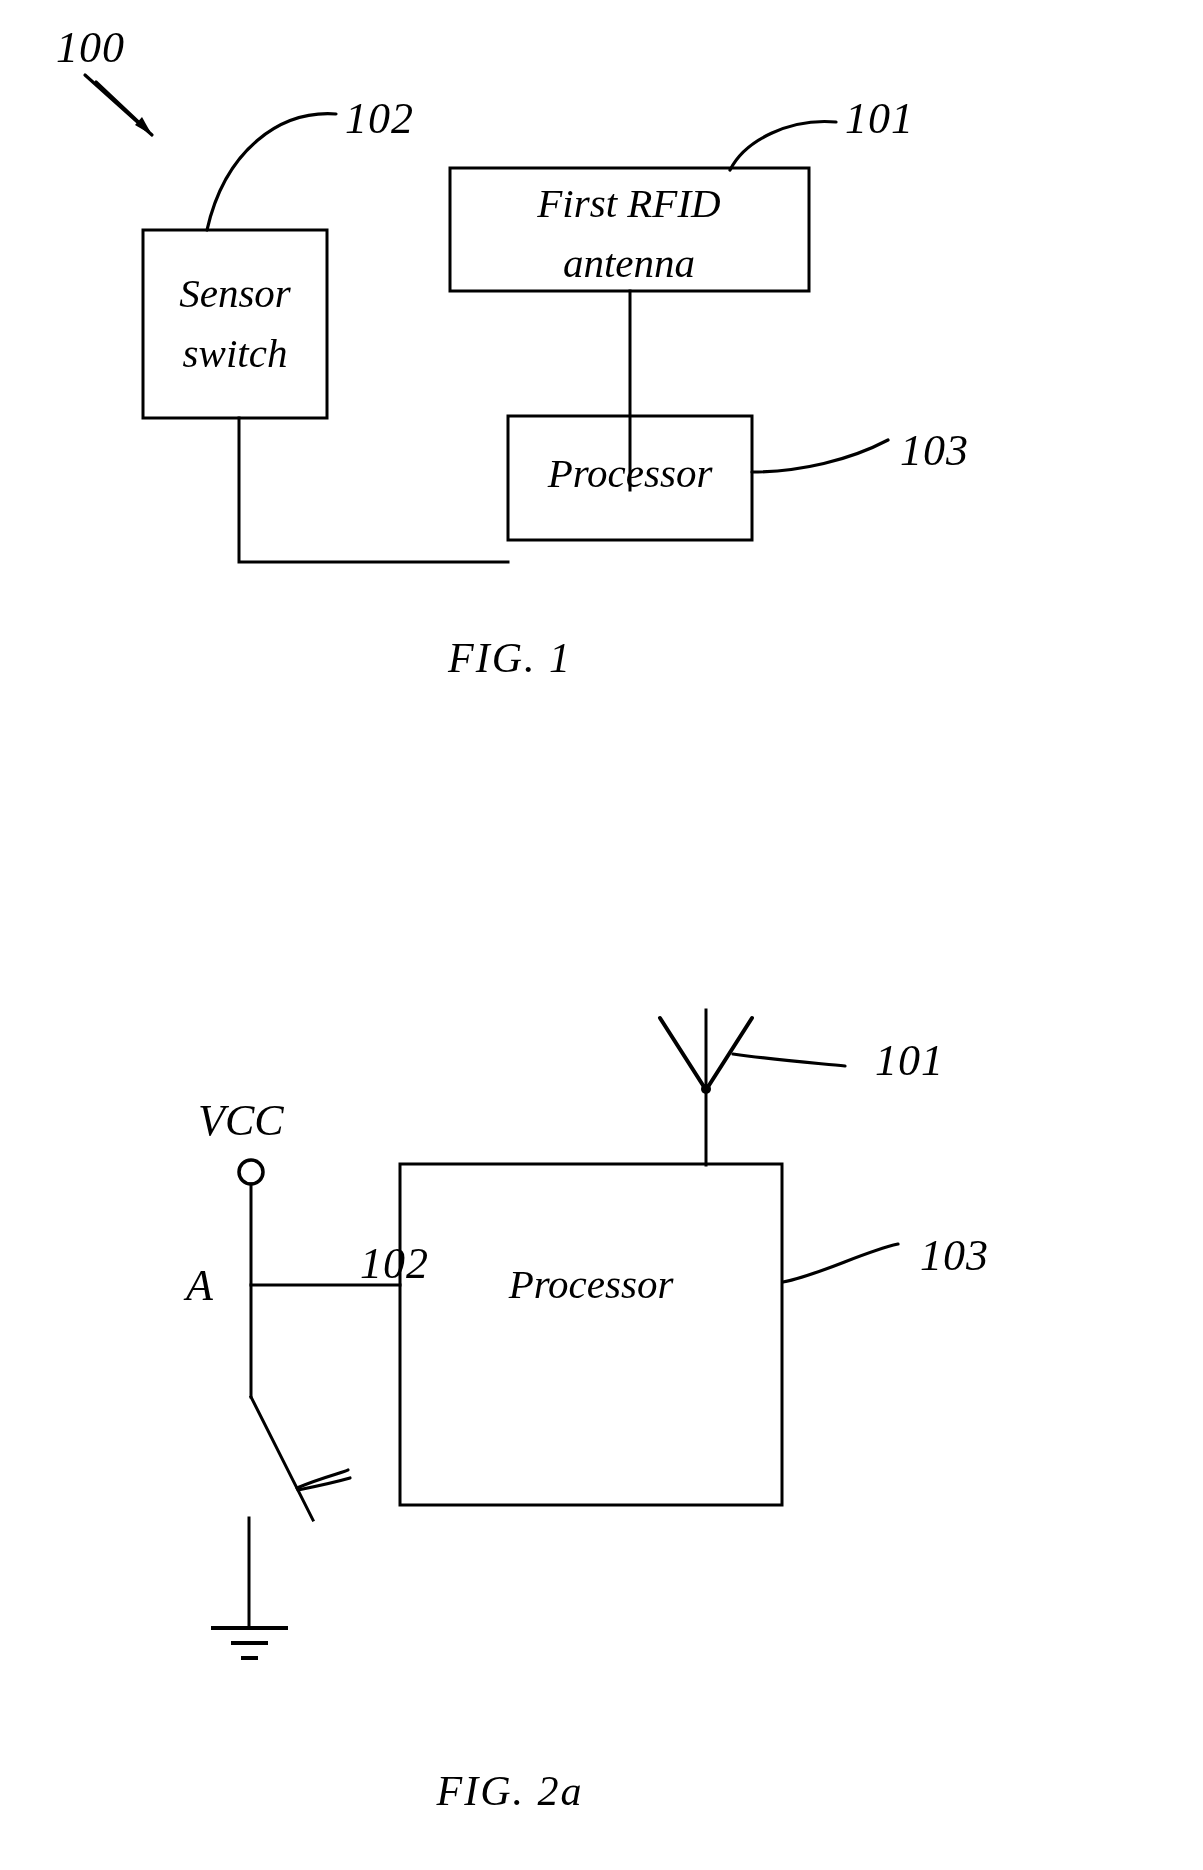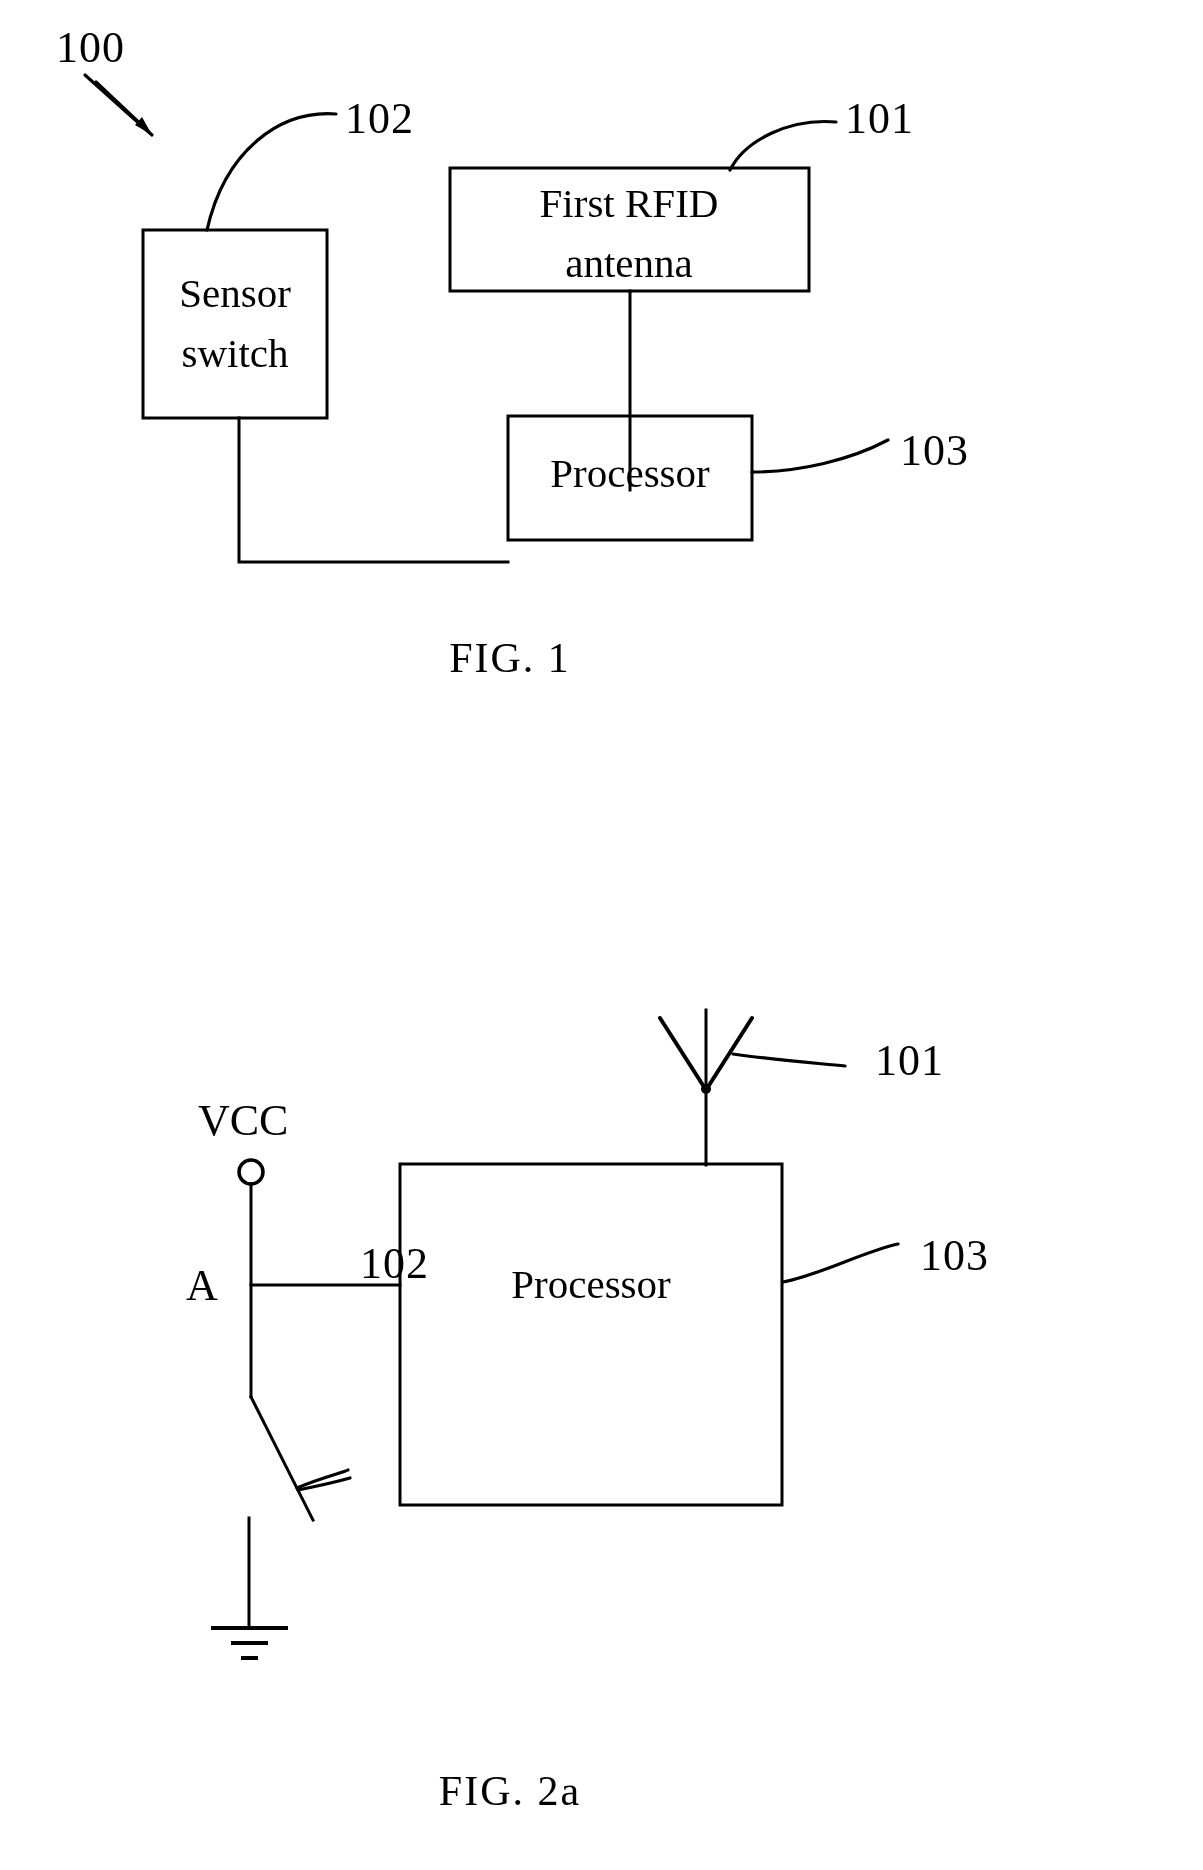--- a/index.html
+++ b/index.html
@@ -14,20 +14,21 @@
     position: relative;
     font-family: "Liberation Serif", "DejaVu Serif", serif;
     color: #000000;
     overflow: hidden;
   }
   #sheet {
     position: absolute;
     inset: 0;
     width: 1024px;
     height: 1870px;
+    font-style: italic;
   }
   svg.figure-layer {
     position: absolute;
     top: 0;
     left: 0;
     width: 1203px;
     height: 1870px;
     pointer-events: none;
   }
   svg.figure-layer text {

